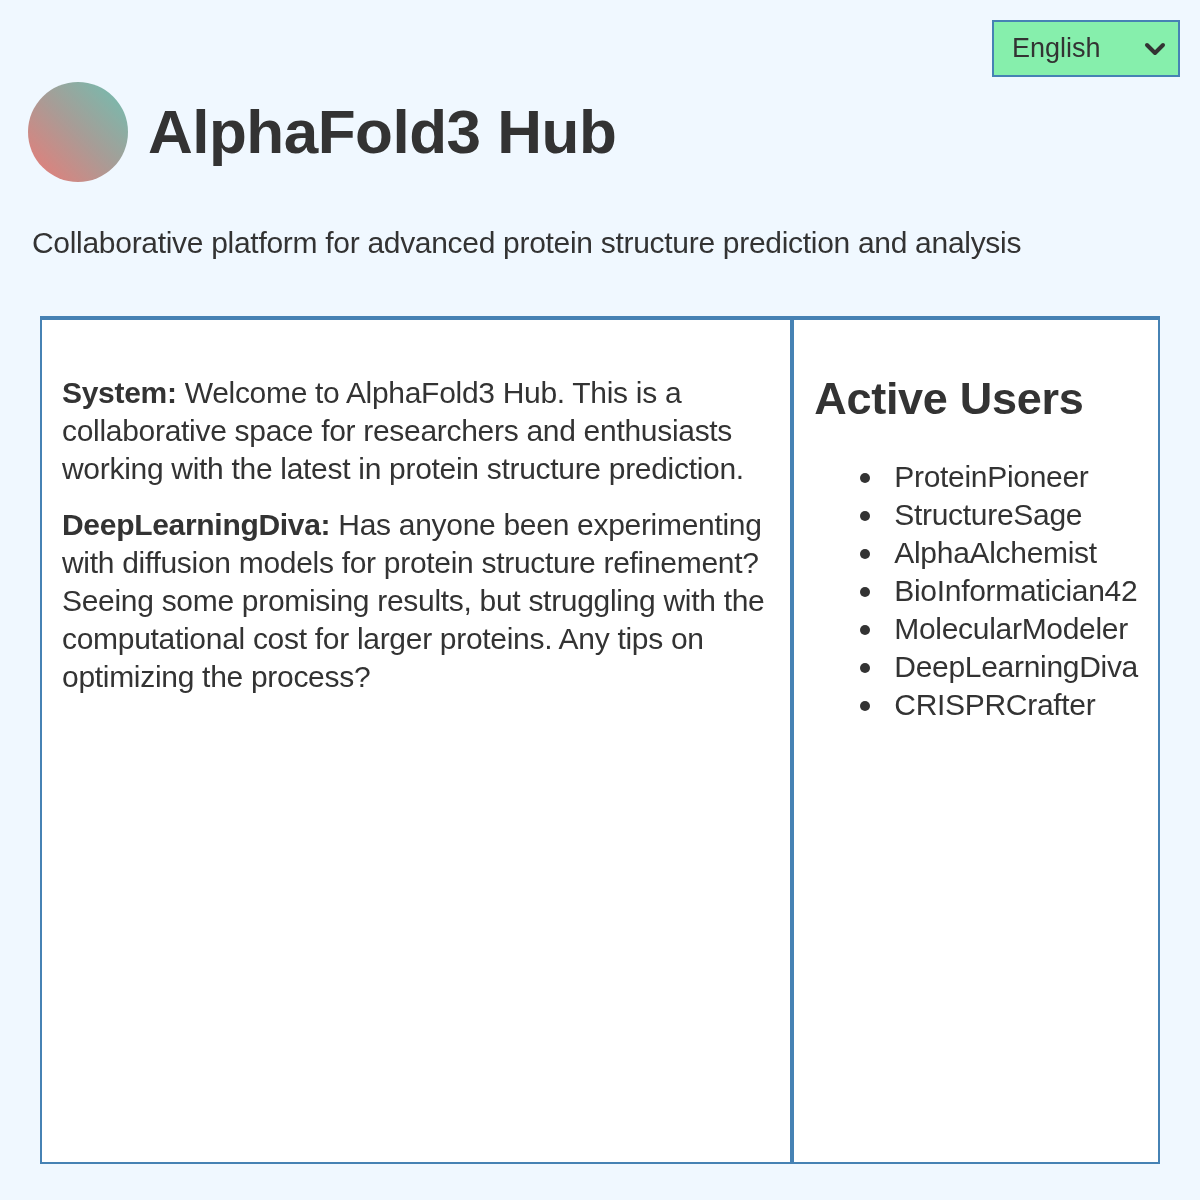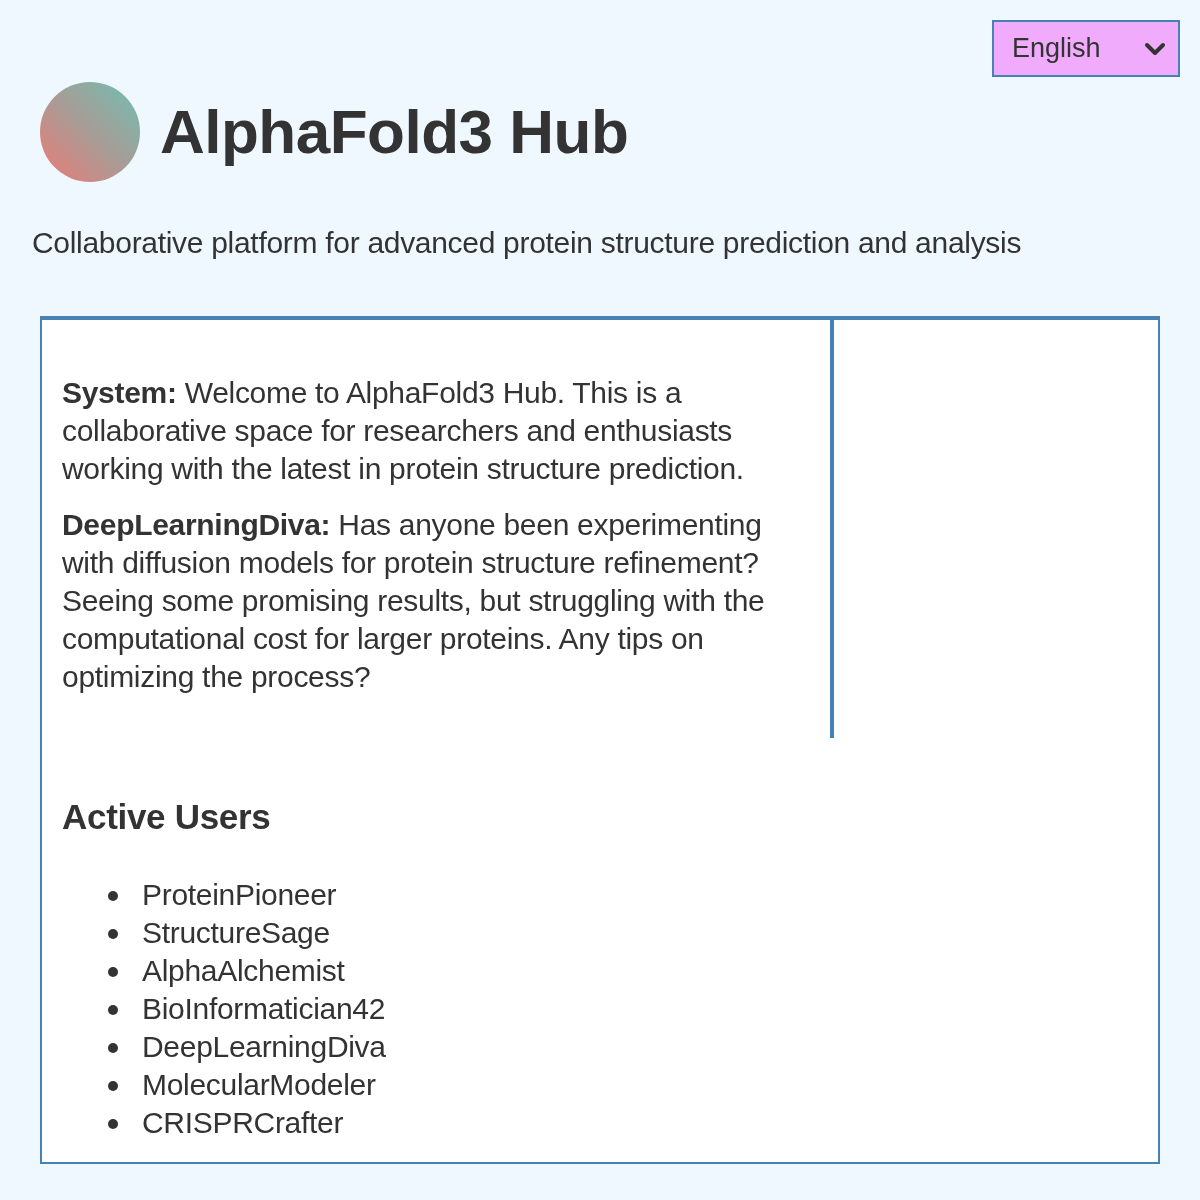--- a/index.html
+++ b/index.html
@@ -18,39 +18,39 @@
       height: 1200px;
     }
     .lang-select {
       position: absolute;
       left: 992px;
       top: 20px;
       width: 188px;
       height: 57px;
       box-sizing: border-box;
       border: 2px solid #4682b4;
-      background: #f0abfc;
+      background: #86efac;
       display: flex;
       align-items: center;
       padding-left: 18px;
       font-size: 27px;
       color: #333333;
       cursor: pointer;
     }
     .lang-select .chev {
       position: absolute;
       right: 12px;
       top: 50%;
       transform: translateY(-50%);
       width: 22px;
       height: 16px;
     }
     .header {
       position: absolute;
-      left: 40px;
+      left: 28px;
       top: 82px;
       display: flex;
       align-items: center;
     }
     .logo {
       width: 100px;
       height: 100px;
       border-radius: 50%;
       background: linear-gradient(45deg, #ec7a76 0%, #a89c96 50%, #6ec0b2 100%);
     }
@@ -76,21 +76,20 @@
       position: absolute;
       left: 40px;
       top: 316px;
       width: 1120px;
       height: 848px;
       box-sizing: border-box;
       border: 2px solid #4682b4;
       border-top: 4px solid #4682b4;
       background: #ffffff;
       display: flex;
-      flex-direction: column;
     }
     .chat {
       width: 792px;
       box-sizing: border-box;
       padding: 54px 20px 20px 20px;
       border-right: 4px solid #4682b4;
       height: 100%;
     }
     .message {
       margin: 0 0 18px 0;
@@ -103,21 +102,21 @@
     }
     .users {
       flex: 1;
       box-sizing: border-box;
       padding: 58px 20px 20px 20px;
       overflow: visible;
       white-space: nowrap;
     }
     .users h2 {
       margin: 0 0 38px 0;
-      font-size: 35px;
+      font-size: 45px;
       font-weight: bold;
       line-height: 42px;
       letter-spacing: -0.3px;
     }
     .users ul {
       margin: 0;
       padding-left: 80px;
       list-style: none;
     }
     .users li {
@@ -167,20 +166,20 @@
       </p>
     </div>
 
     <div class="users">
       <h2>Active Users</h2>
       <ul>
         <li>ProteinPioneer</li>
         <li>StructureSage</li>
         <li>AlphaAlchemist</li>
         <li>BioInformatician42</li>
+        <li>MolecularModeler</li>
         <li>DeepLearningDiva</li>
-        <li>MolecularModeler</li>
         <li>CRISPRCrafter</li>
       </ul>
     </div>
 
   </div>
 </div>
 
 </body></html>

